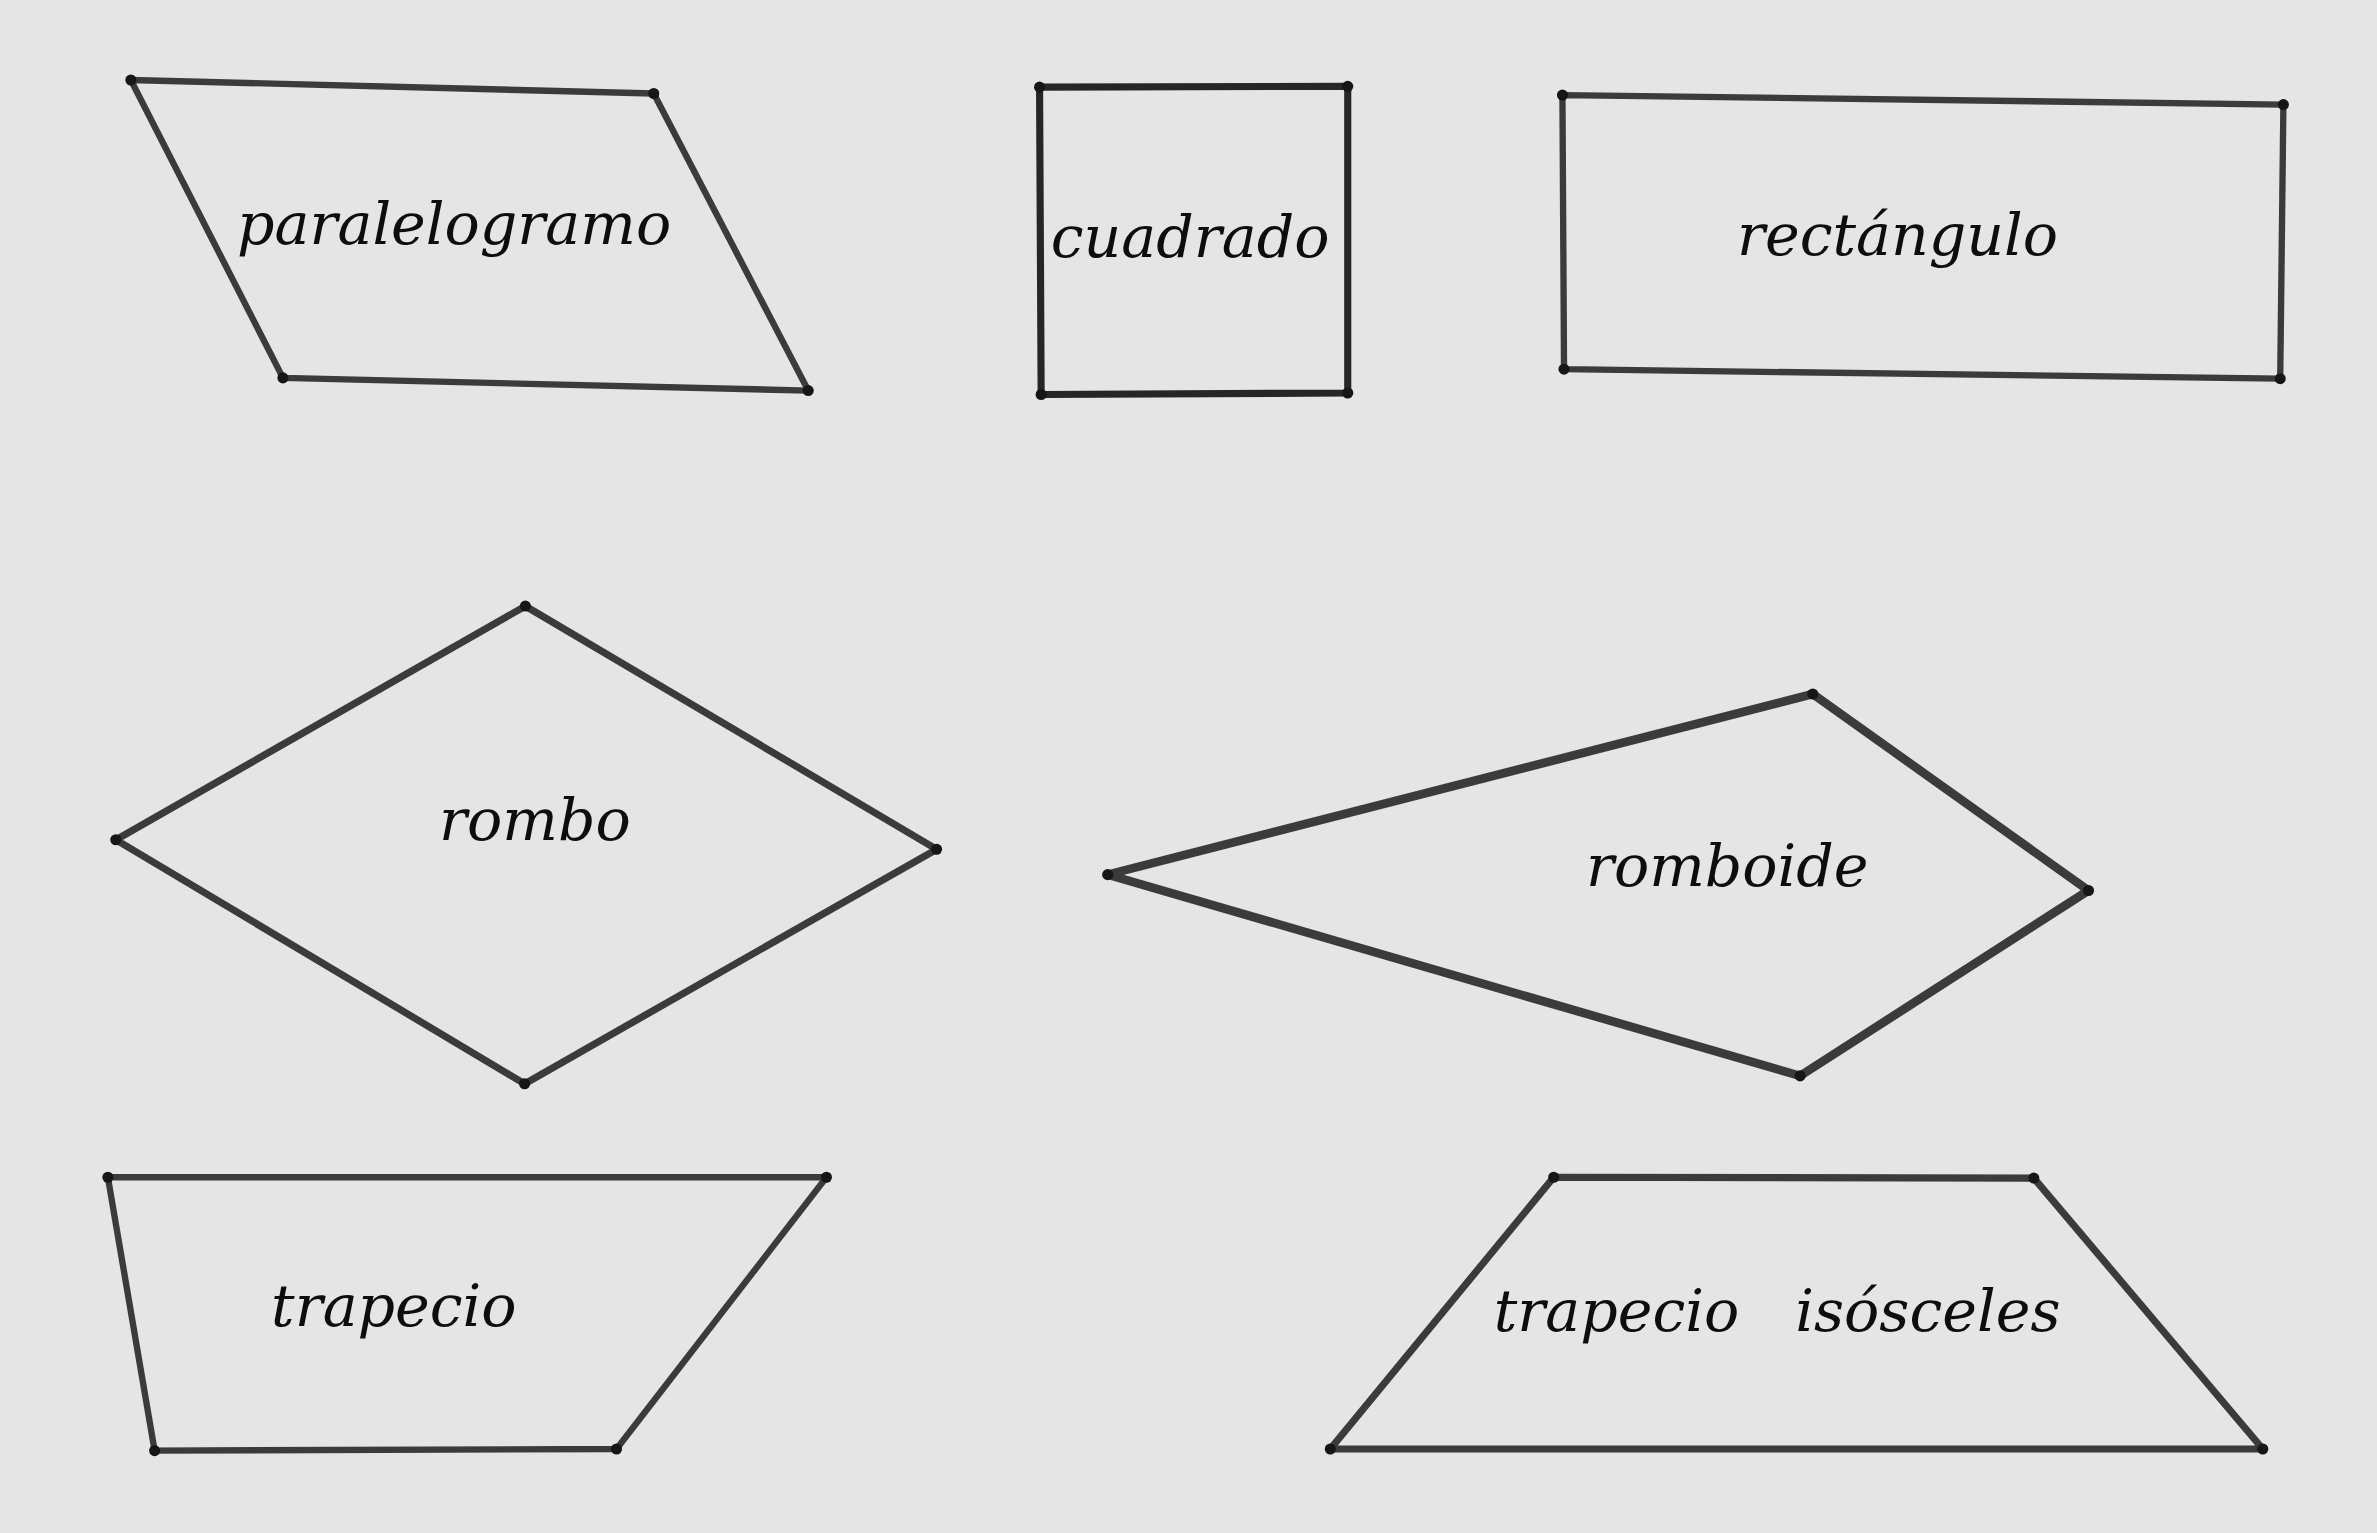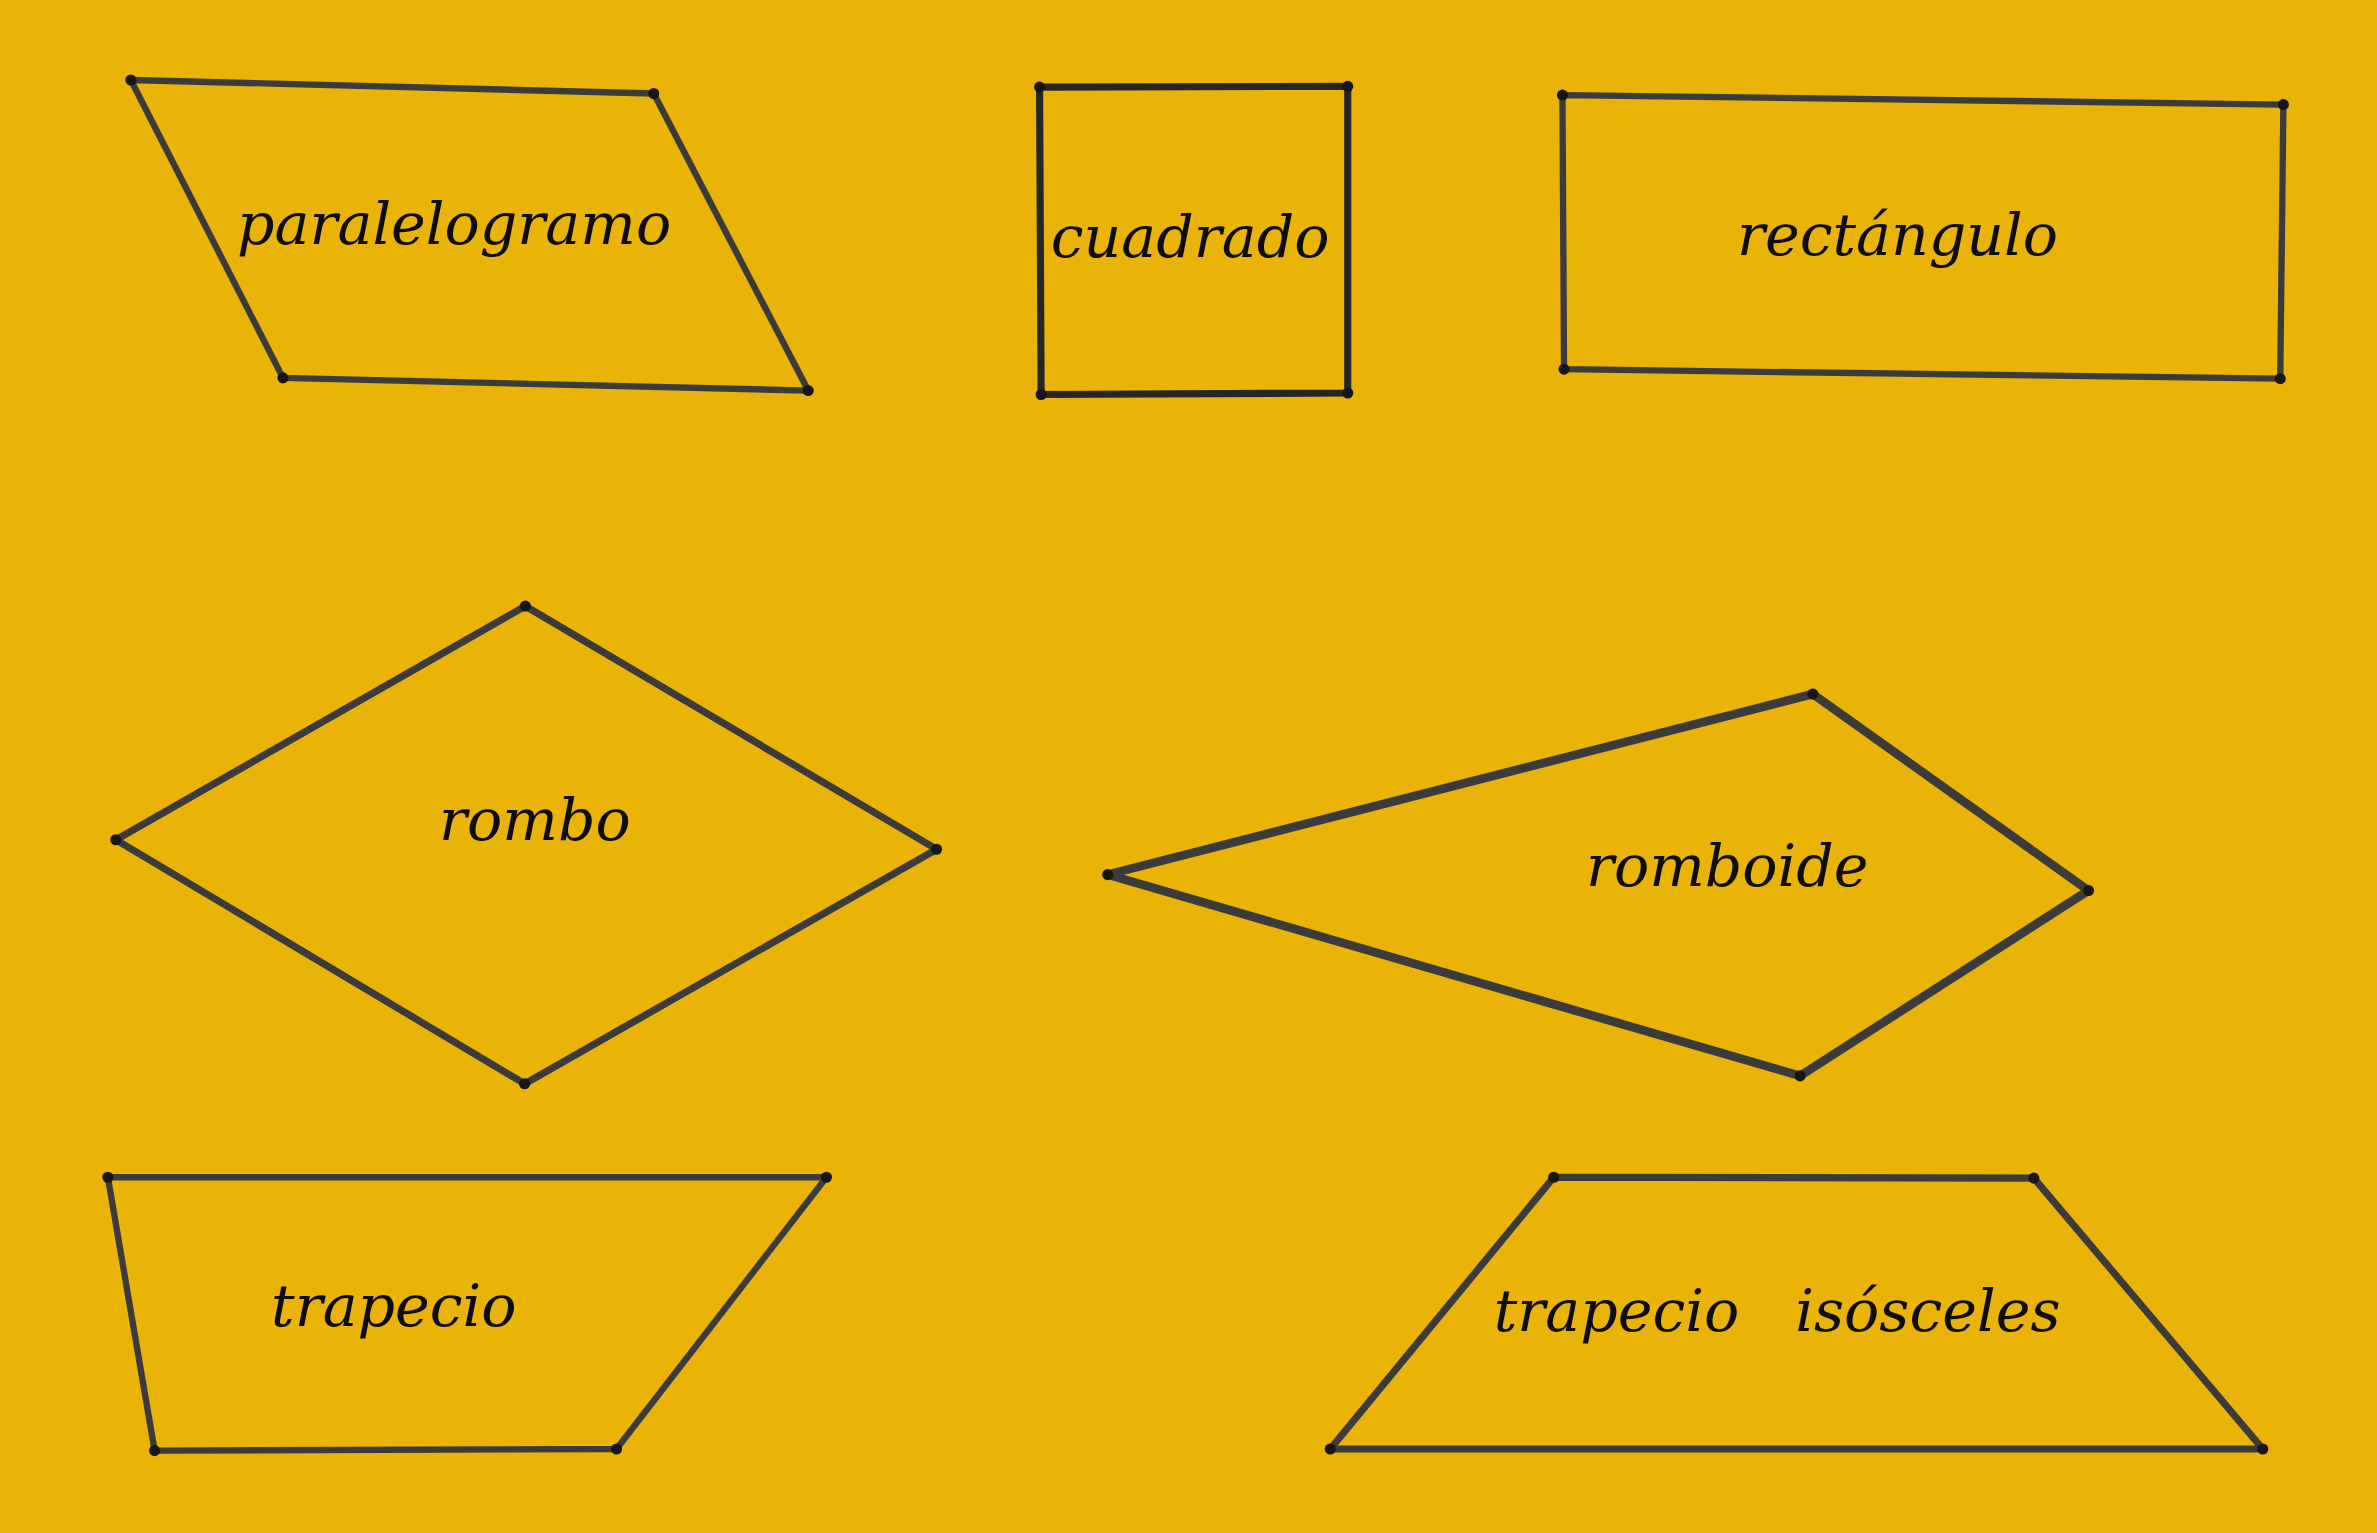--- a/index.html
+++ b/index.html
@@ -4,21 +4,21 @@
 <style>
   html, body {
     margin: 0;
     padding: 0;
     background: #ffffff;
   }
   .canvas-wrap {
     position: relative;
     width: 2377px;
     height: 1533px;
-    background: #eab308;
+    background: #e5e5e5;
     overflow: hidden;
   }
   svg.diagram {
     position: absolute;
     left: 0;
     top: 0;
     display: block;
   }
   .shape-outline {
     fill: none;

